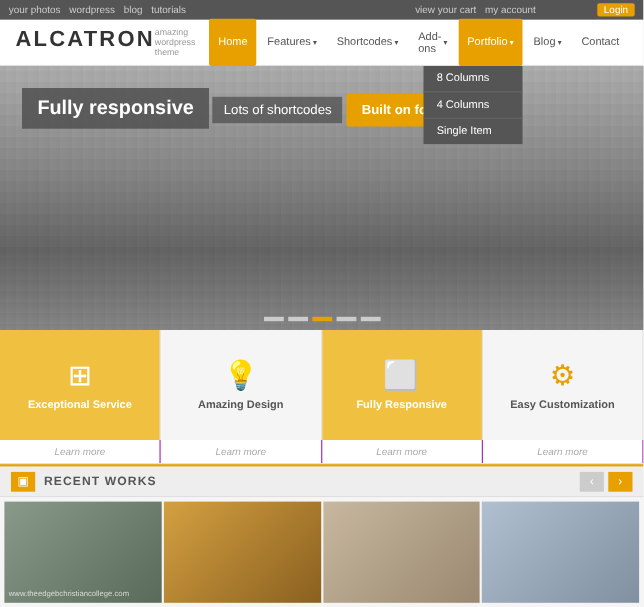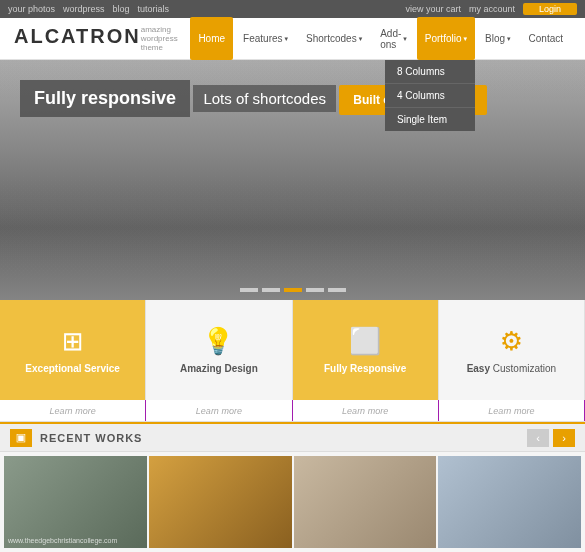--- a/index.html
+++ b/index.html
@@ -1,21 +1,21 @@
 <!DOCTYPE html>
 <html><head>
   <meta charset="utf-8">
   <style>
     * { margin: 0; padding: 0; box-sizing: border-box; }
     body { width: 585px; height: 552px; font-family: Arial, sans-serif; font-size: 12px; overflow: hidden; background: #f5f5f5; }
 
     
     .top-bar { background: #555; height: 18px; display: flex; justify-content: flex-end; align-items: center; padding: 0 8px; gap: 8px; }
     .top-bar span { color: #ccc; font-size: 9px; }
-    .top-bar .login-btn { background: #e8a000; color: #fff; font-size: 9px; padding: 1px 16px; border-radius: 2px; cursor: pointer; }
+    .top-bar .login-btn { background: #e8a000; color: #fff; font-size: 9px; padding: 1px 6px; border-radius: 2px; cursor: pointer; margin-left: 48px; }
 
     
     .header { background: #fff; height: 42px; display: flex; align-items: center; padding: 0 14px; border-bottom: 1px solid #e0e0e0; position: relative; }
     .logo-area { display: flex; flex-direction: row; margin-right: auto; }
     .logo-name { font-size: 20px; font-weight: bold; color: #333; letter-spacing: 2px; }
     .logo-sub { font-size: 8px; color: #999; }
 
     
     .nav { display: flex; align-items: center; gap: 2px; }
     .nav-item { padding: 16px 8px; font-size: 10px; color: #555; cursor: pointer; display: flex; align-items: center; gap: 2px; border-radius: 2px; }
@@ -30,21 +30,21 @@
 
     
     .hero { position: relative; height: 240px; background: #888; overflow: hidden; }
     .hero-bg { width: 100%; height: 100%; background: linear-gradient(135deg, #999 0%, #aaa 30%, #777 60%, #888 100%); position: relative; }
     .hero-city { position: absolute; top: 0; left: 0; width: 100%; height: 100%; background: 
       repeating-linear-gradient(0deg, rgba(0,0,0,0.03) 0px, transparent 1px),
       repeating-linear-gradient(90deg, rgba(0,0,0,0.03) 0px, transparent 1px),
       linear-gradient(180deg, #b0b0b0 0%, #888 40%, #666 70%, #888 100%); }
     .hero-text { position: absolute; top: 20px; left: 20px; }
     .hero-title { background: rgba(80,80,80,0.85); color: #fff; font-size: 18px; font-weight: bold; padding: 8px 14px; display: inline-block; margin-bottom: 8px; }
-    .hero-sub { background: rgba(80,80,80,0.75); color: #fff; font-size: 15px; padding: 5px 10px; display: inline-block; margin-bottom: 8px; }
+    .hero-sub { background: rgba(80,80,80,0.75); color: #fff; font-size: 12px; padding: 5px 10px; display: inline-block; margin-bottom: 8px; }
     .hero-btn { background: #e8a000; color: #fff; font-size: 12px; font-weight: bold; padding: 8px 14px; display: inline-block; cursor: pointer; border-radius: 2px; }
     .hero-dots { position: absolute; bottom: 8px; left: 50%; transform: translateX(-50%); display: flex; gap: 4px; }
     .dot { width: 18px; height: 4px; background: #ccc; }
     .dot.active { background: #e8a000; }
 
     
     .features { display: flex; background: #f5f5f5; height: 100px; }
     .feature-item { flex: 1; display: flex; flex-direction: column; align-items: center; justify-content: center; padding: 12px 8px; border-right: 1px solid #e0e0e0; background: #f0c040; }
     .feature-item:nth-child(even) { background: #f5f5f5; }
     .feature-icon { font-size: 26px; color: #fff; margin-bottom: 6px; }
@@ -163,21 +163,21 @@
   </div>
   <div class="feature-item">
     <div class="feature-icon">⬜</div>
     <div class="feature-label">
       <span>Fully</span> <span style="font-weight:bold">Responsive</span>
     </div>
   </div>
   <div class="feature-item">
     <div class="feature-icon">⚙</div>
     <div class="feature-label">
-      <span>Easy</span> <span style="font-weight:normal">Customization</span>
+      <span>Easy</span> <span style="font-weight:bold">Customization</span>
     </div>
   </div>
 </div>
 
 <div class="learn-more-row">
   <div class="learn-cell">Learn more</div>
   <div class="learn-cell">Learn more</div>
   <div class="learn-cell">Learn more</div>
   <div class="learn-cell">Learn more</div>
 </div>

